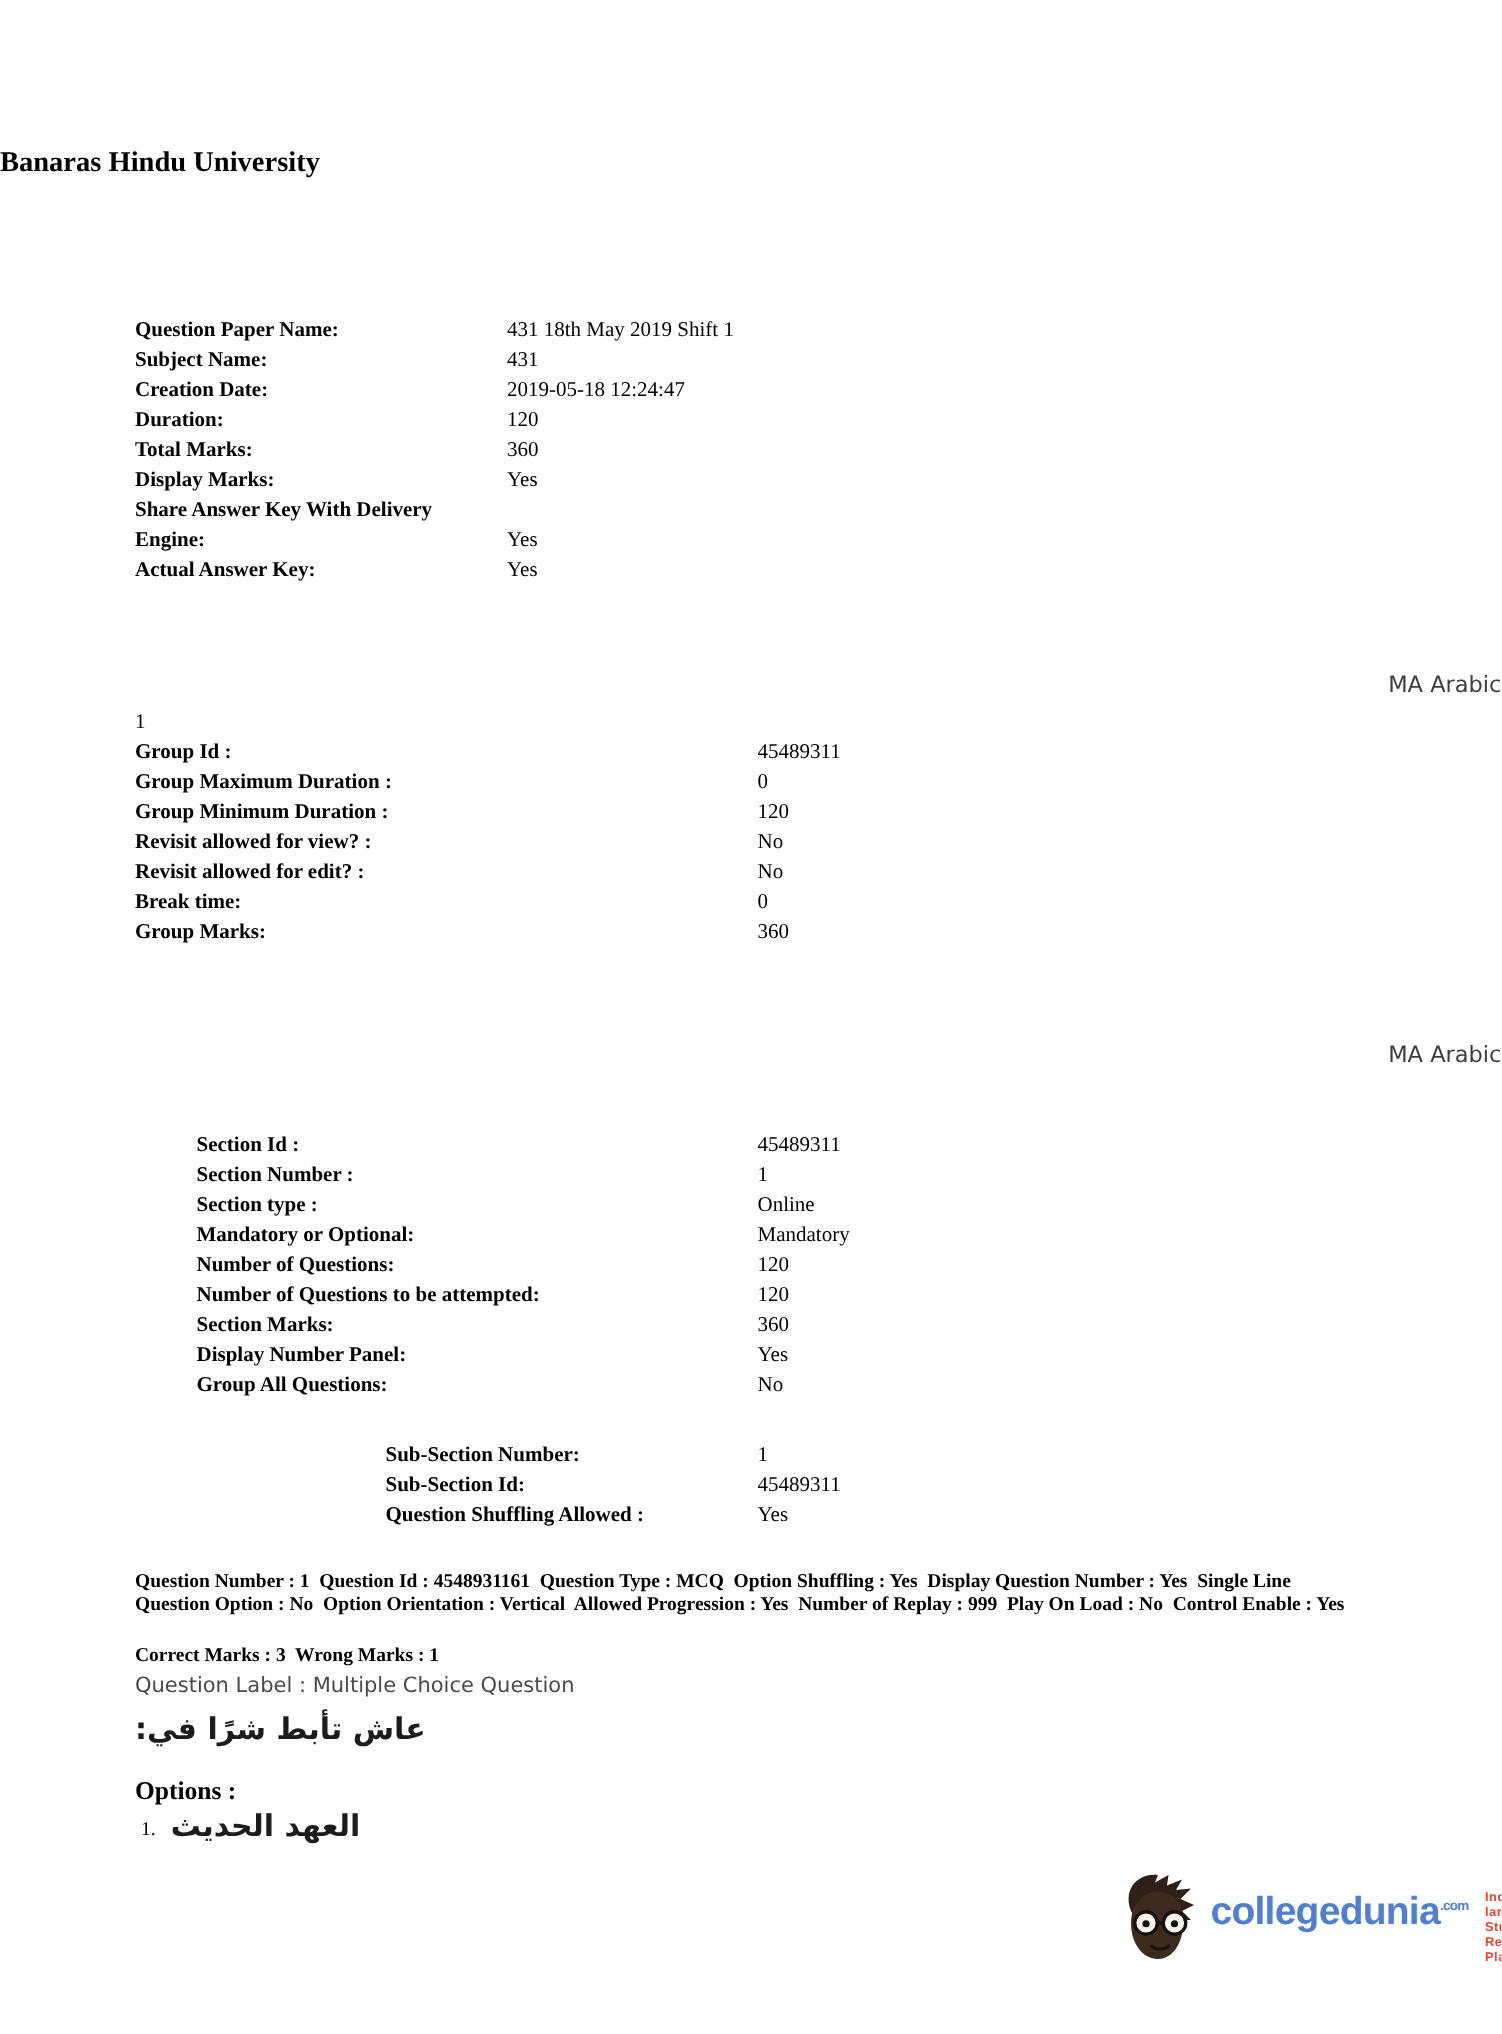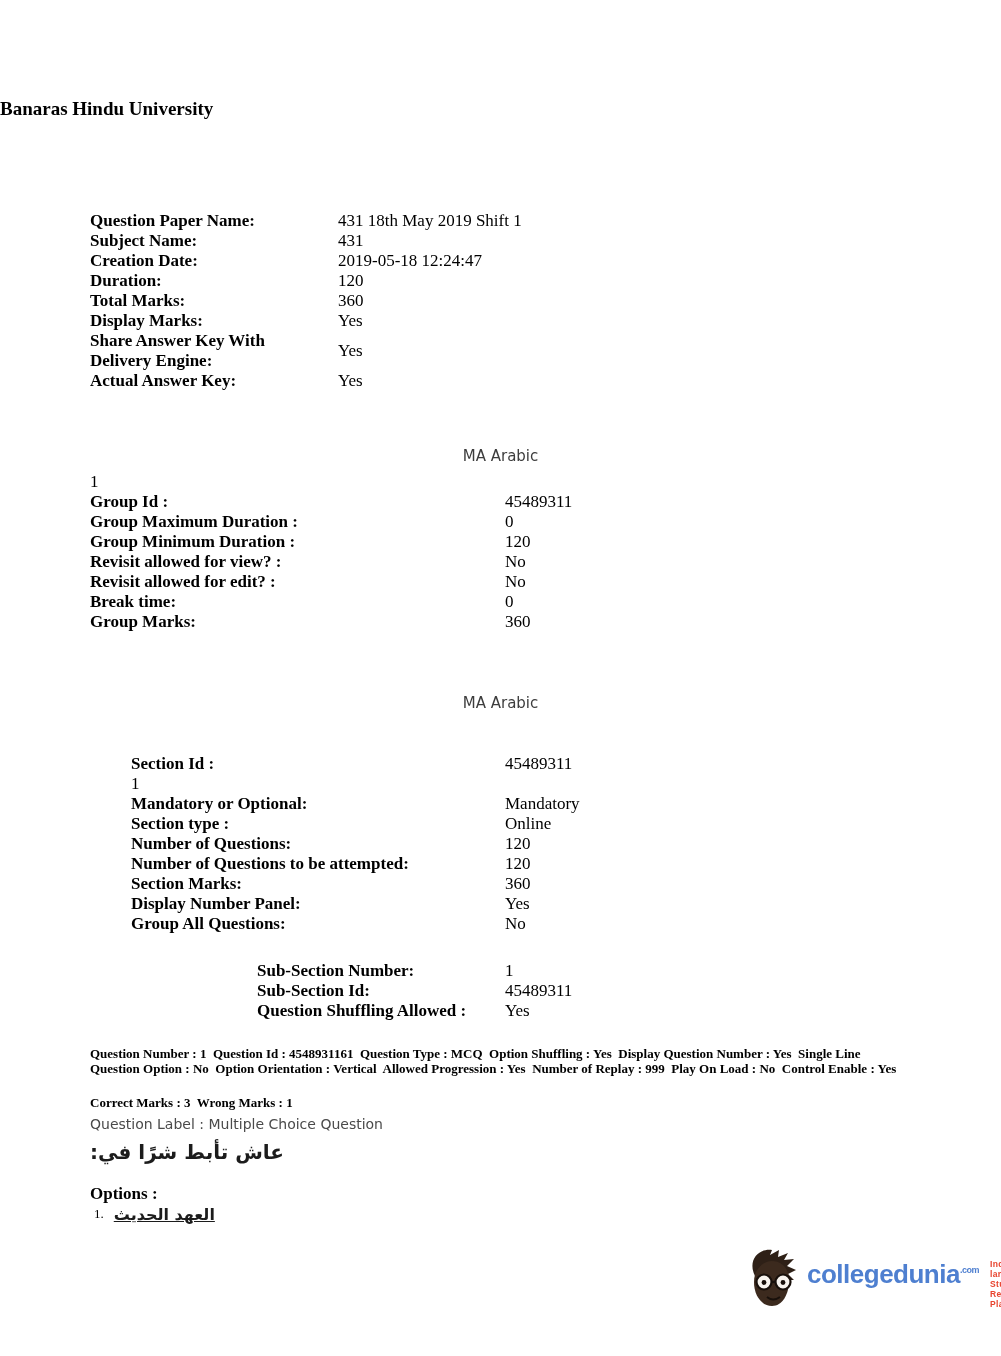--- a/index.html
+++ b/index.html
@@ -14,31 +14,31 @@
   }
   .doc-title{
     position:absolute;
     top:98px; left:0;
     width:100%;
     text-align:left;
     font-size:19px;
     font-weight:bold;
   }
   .kv-block{position:absolute;}
-  .kv{display:flex;align-items:center;line-height:20px;font-size:17px;}
+  .kv{display:flex;align-items:flex-end;line-height:20px;font-size:14px;}
   .kv .k{font-weight:bold;flex:0 0 auto;padding-right:12px;box-sizing:border-box;}
   .kv .v{font-weight:normal;}
   .w248 .k{width:248px;}
   .w415 .k{width:415px;}
   .w374 .k{width:374px;}
   .w248s .k{width:248px;}
   .group-heading{
     position:absolute;
     left:0;width:100%;
-    text-align:center;
+    text-align:right;
     font-family:"DejaVu Sans", sans-serif;
     font-size:15px;
     color:#3d3d3d;
   }
   .qmeta{
     position:absolute;
     left:90px;
     width:822px;
     font-size:13px;
     font-weight:bold;
@@ -78,23 +78,22 @@
     top:1205px;
     display:flex;
     align-items:flex-end;
     gap:10px;
   }
   .option-number{
     font-size:13px;
     padding-bottom:2px;
   }
   .option-text{
-    font-size:16px;
+    font-size:20px;
     direction:rtl;
-    text-decoration:underline;
   }
   .logo{
     position:absolute;
     left:745px;
     top:1246px;
     display:flex;
     align-items:center;
     gap:10px;
   }
   .logo-text{display:flex;}
@@ -198,29 +197,30 @@
   </div>
 
   <div class="group-heading" style="top:694px;">MA Arabic</div>
 
   <div class="kv-block w374" style="top:754px;left:131px;width:600px;">
     <div class="kv">
       <div class="k">Section Id :</div>
       <div class="v">45489311</div>
     </div>
     <div class="kv">
+      <div class="k">Section Number :</div>
       <div class="v">1</div>
+    </div>
+    <div class="kv">
+      <div class="k">Section type :</div>
+      <div class="v">Online</div>
     </div>
     <div class="kv">
       <div class="k">Mandatory or Optional:</div>
       <div class="v">Mandatory</div>
-    </div>
-    <div class="kv">
-      <div class="k">Section type :</div>
-      <div class="v">Online</div>
     </div>
     <div class="kv">
       <div class="k">Number of Questions:</div>
       <div class="v">120</div>
     </div>
     <div class="kv">
       <div class="k">Number of Questions to be attempted:</div>
       <div class="v">120</div>
     </div>
     <div class="kv">

